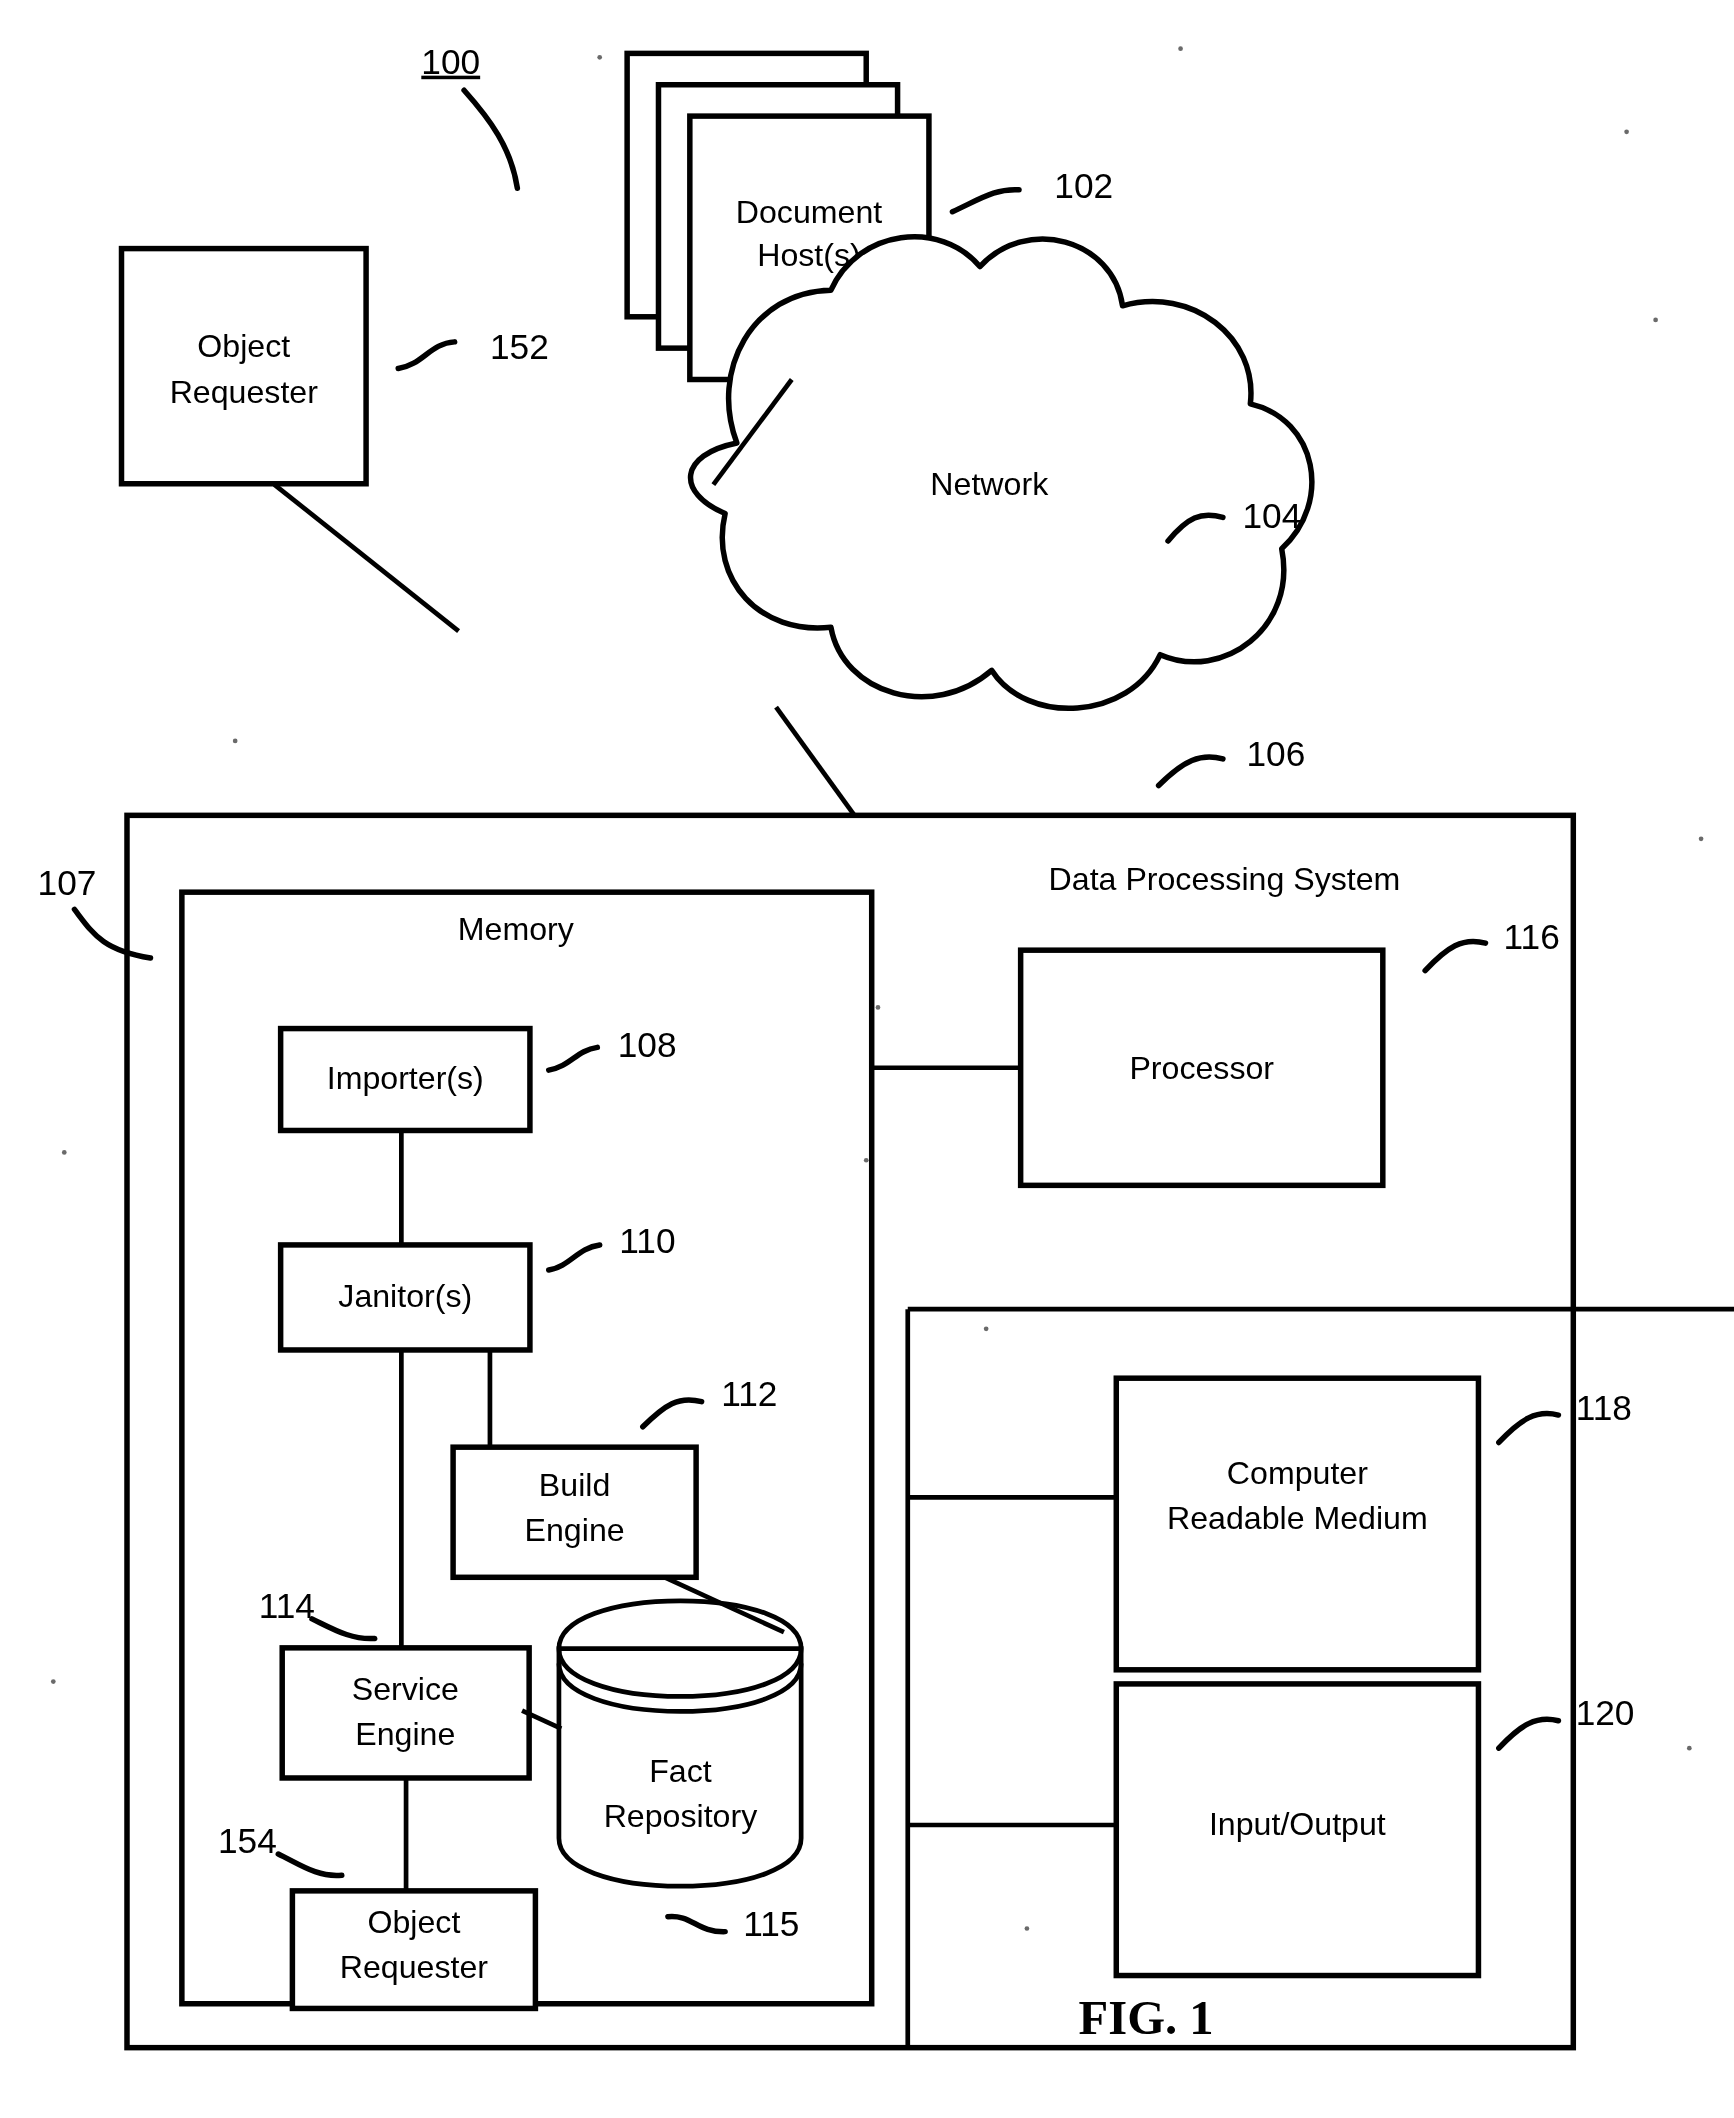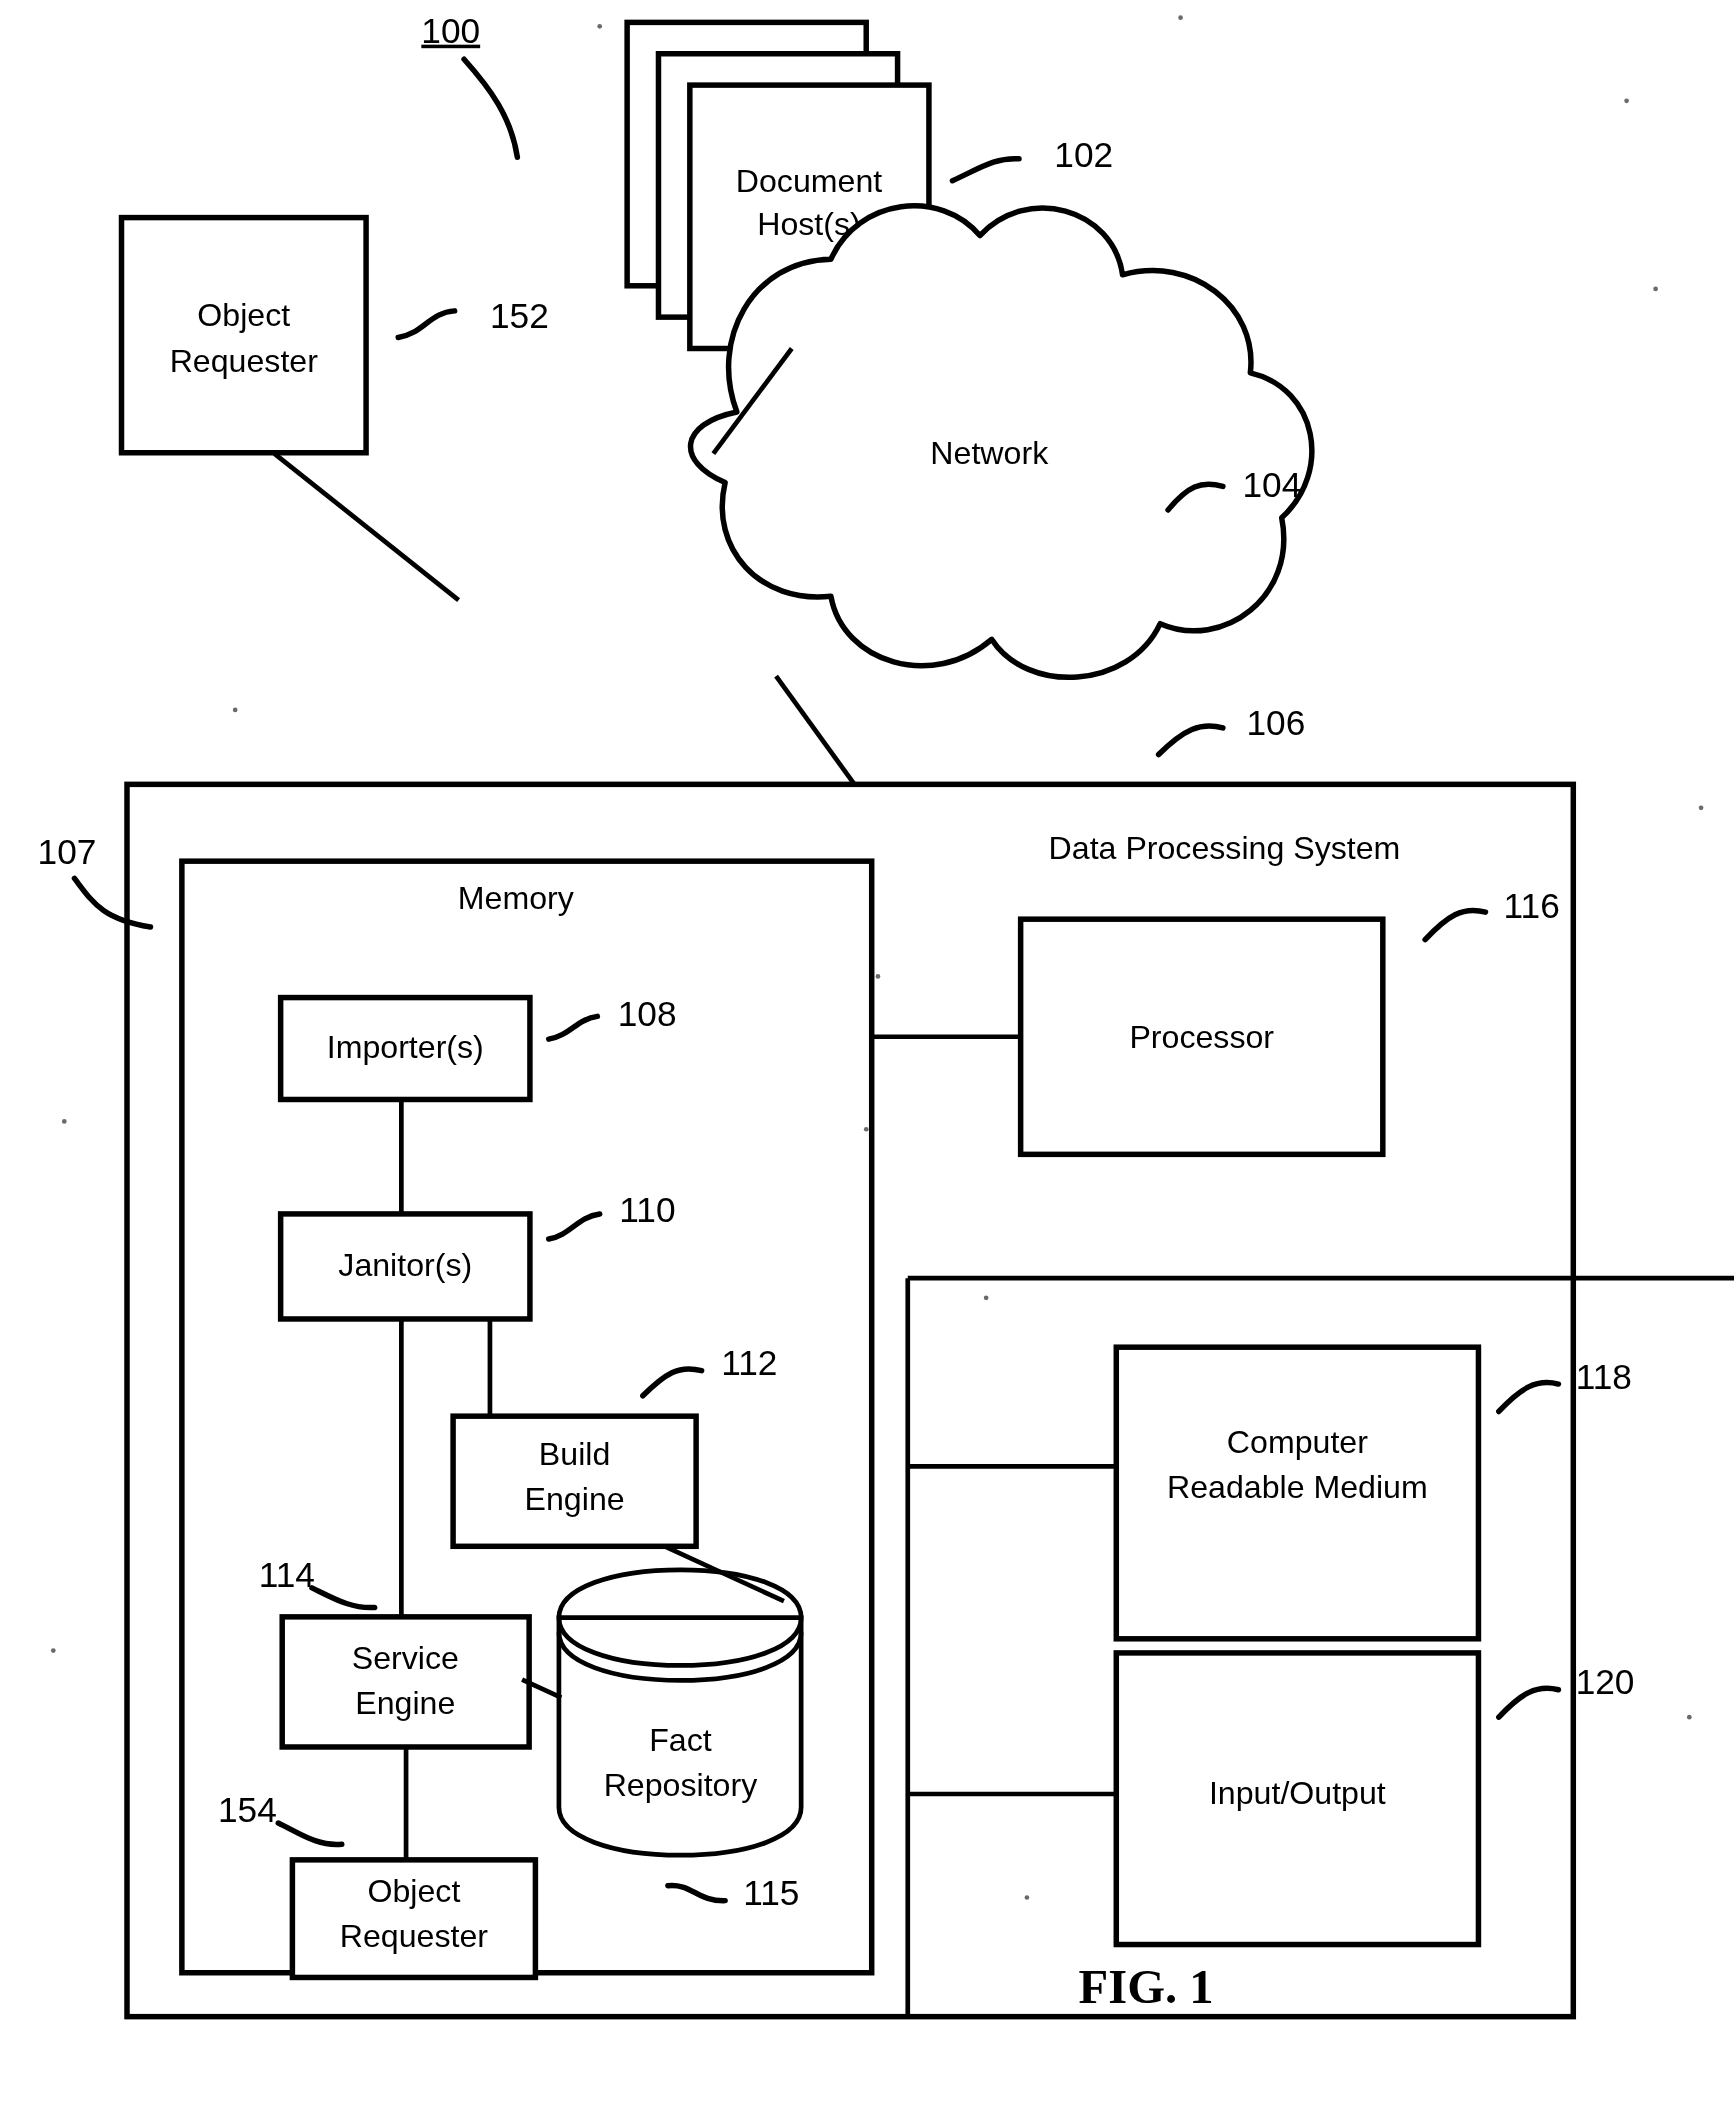--- a/index.html
+++ b/index.html
@@ -11,20 +11,21 @@
     width: 1734px;
     height: 2119px;
     font-family: "Liberation Sans", sans-serif;
     overflow: hidden;
   }
   #figure-root {
     position: relative;
     width: 1734px;
     height: 1771px;
     background: #ffffff;
+    margin-top: 31px;
   }
   svg#diagram {
     position: absolute;
     top: 0;
     left: 0;
     width: 1734px;
     height: 2119px;
   }
   .box-shape {
     fill: #ffffff;

